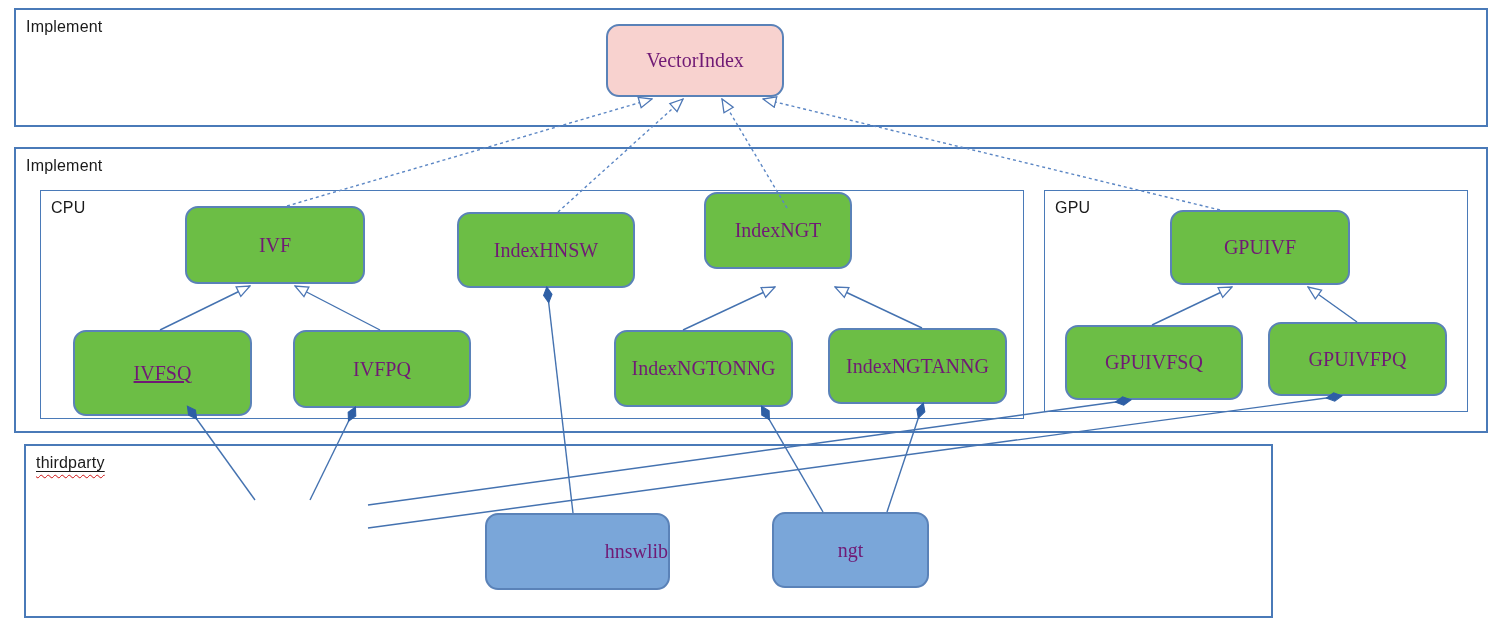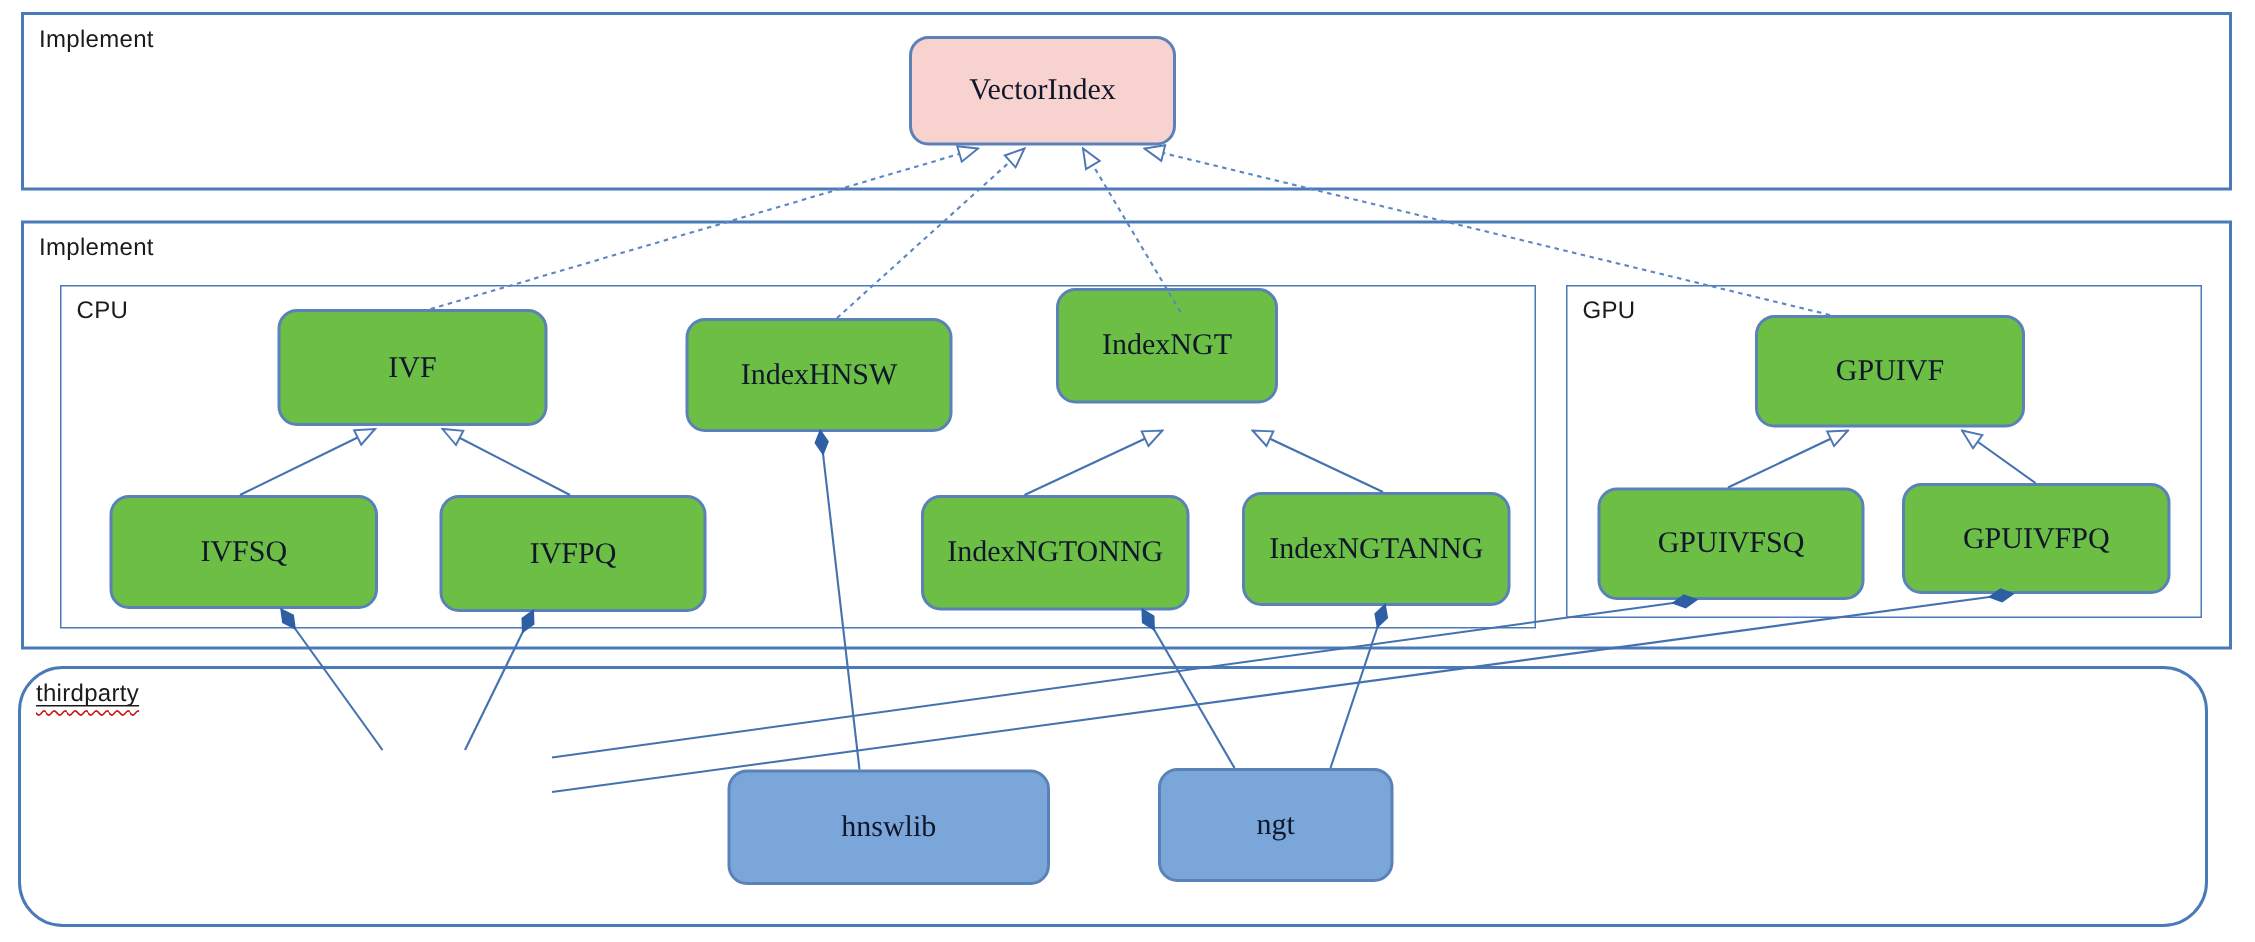--- a/index.html
+++ b/index.html
@@ -35,21 +35,21 @@
   .node {
     position: absolute;
     border: 2px solid #5a82b8;
     border-radius: 13px;
     box-sizing: border-box;
     display: flex;
     align-items: center;
     justify-content: center;
     font-family: "Liberation Serif", "DejaVu Serif", serif;
     font-size: 20px;
-    color: #0f172a;
+    color: #701a75;
     text-align: center;
   }
   .node-green { background: #6cbe45; }
   .node-blue  { background: #7aa6d9; }
   .node-pink  { background: #f8d2cf; }
   #edges {
     position: absolute;
     left: 0;
     top: 0;
     pointer-events: none;
@@ -71,21 +71,21 @@
   </div>
 
   <div class="container" style="left:40px; top:190px; width:984px; height:229px; border-width:1.5px;">
     <span class="container-label">CPU</span>
   </div>
 
   <div class="container" style="left:1044px; top:190px; width:424px; height:222px; border-width:1.5px;">
     <span class="container-label">GPU</span>
   </div>
 
-  <div class="container" style="left:12px; top:444px; width:1460px; height:174px;border-radius:30px;">
+  <div class="container" style="left:24px; top:444px; width:1249px; height:174px;">
     <span class="container-label u-wavy"><span class="u-solid">thirdparty</span></span>
   </div>
 
   <div class="node node-pink" style="left:606px; top:24px; width:178px; height:73px;">
     <span>VectorIndex</span>
   </div>
 
   <div class="node node-green" style="left:185px; top:206px; width:180px; height:78px;">
     <span>IVF</span>
   </div>
@@ -95,21 +95,21 @@
   </div>
 
   <div class="node node-green" style="left:704px; top:192px; width:148px; height:77px;">
     <span>IndexNGT</span>
   </div>
 
   <div class="node node-green" style="left:1170px; top:210px; width:180px; height:75px;">
     <span>GPUIVF</span>
   </div>
 
-  <div class="node node-green" style="left:73px; top:330px; width:179px; height:76px;">
+  <div class="node node-green" style="left:73px; top:330px; width:179px; height:86px;text-decoration:underline;">
     <span>IVFSQ</span>
   </div>
 
   <div class="node node-green" style="left:293px; top:330px; width:178px; height:78px;">
     <span>IVFPQ</span>
   </div>
 
   <div class="node node-green" style="left:614px; top:330px; width:179px; height:77px;">
     <span>IndexNGTONNG</span>
   </div>
@@ -120,21 +120,21 @@
 
   <div class="node node-green" style="left:1065px; top:325px; width:178px; height:75px;">
     <span>GPUIVFSQ</span>
   </div>
 
   <div class="node node-green" style="left:1268px; top:322px; width:179px; height:74px;">
     <span>GPUIVFPQ</span>
   </div>
 
 
-  <div class="node node-blue" style="left:485px; top:513px; width:215px; height:77px;">
+  <div class="node node-blue" style="left:485px; top:513px; width:185px; height:77px;justify-content:flex-end;">
     <span>hnswlib</span>
   </div>
 
   <div class="node node-blue" style="left:772px; top:512px; width:157px; height:76px;">
     <span>ngt</span>
   </div>
 
   <svg id="edges" width="1503" height="628" viewBox="0 0 1503 628">
     <defs>
       <marker id="triHollow" viewBox="0 0 14 12" refX="13" refY="6" markerWidth="15" markerHeight="13" orient="auto" markerUnits="userSpaceOnUse">

